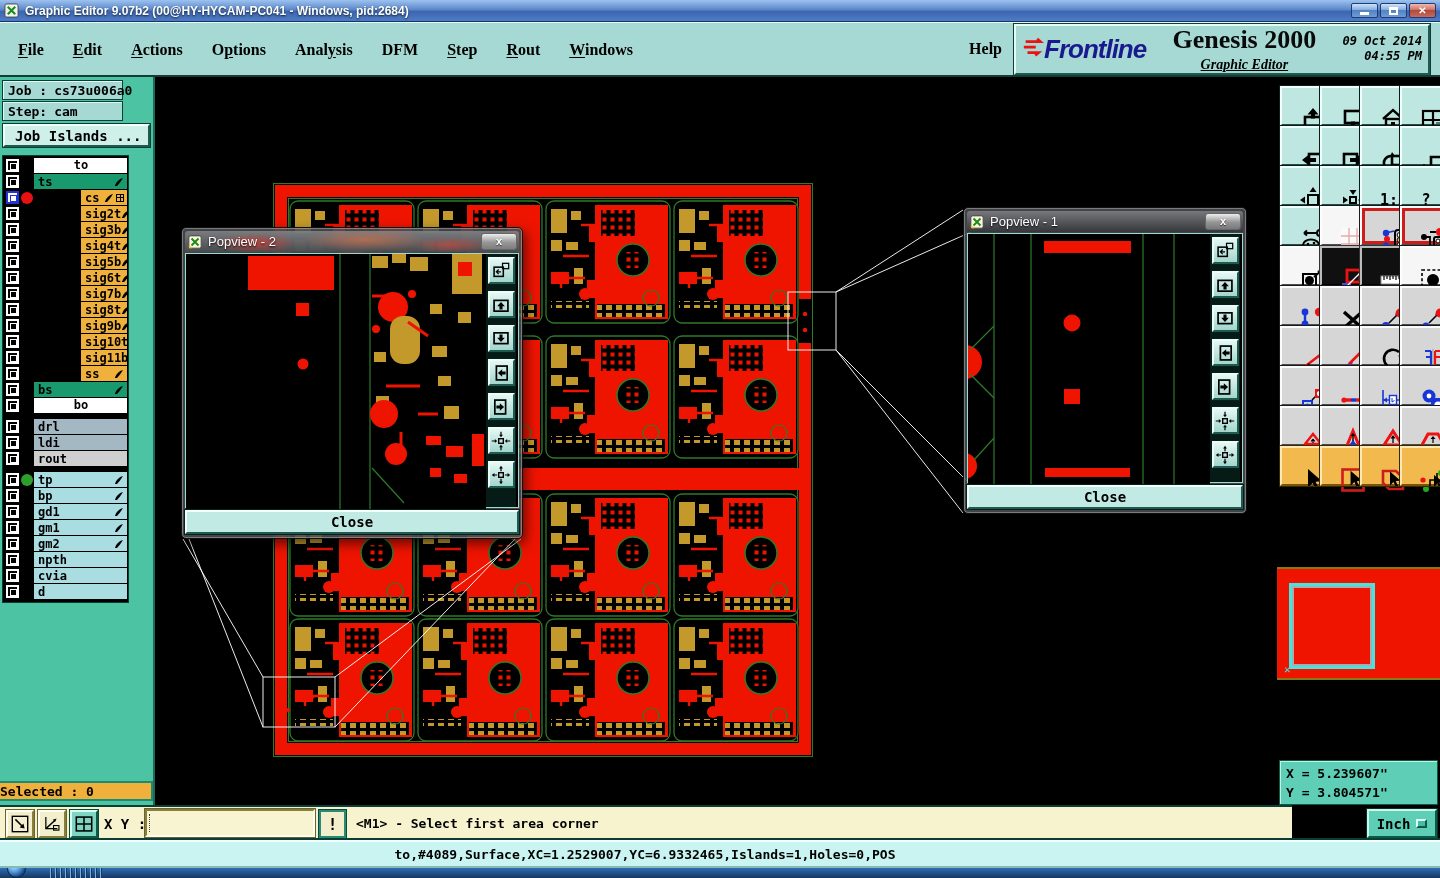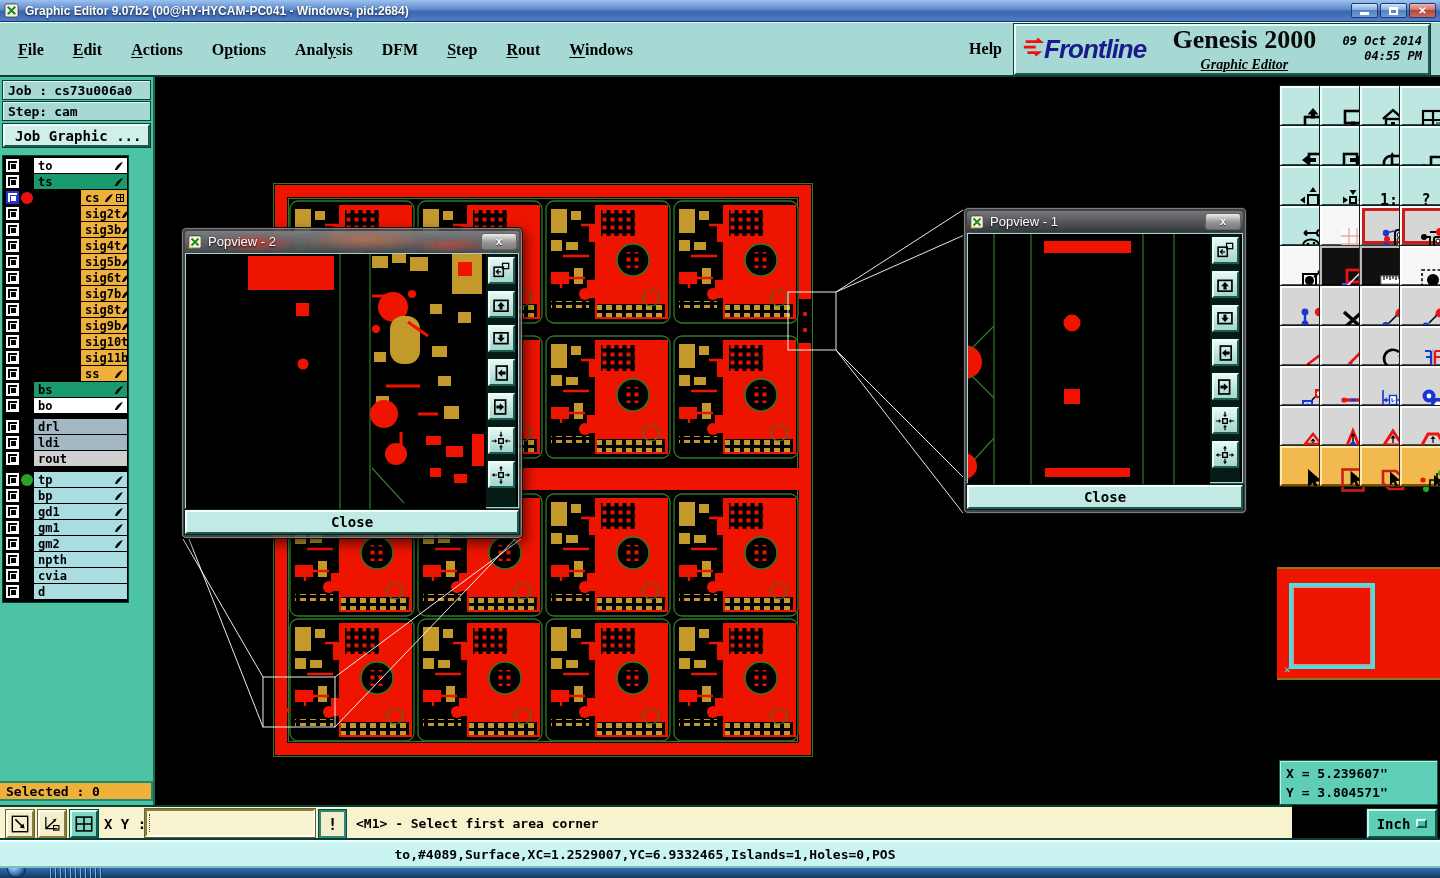--- a/index.html
+++ b/index.html
@@ -34,50 +34,50 @@
   .fl-wrap{display:flex;align-items:center;}
   .fl-logo{font:italic 800 26px "Liberation Sans",sans-serif;color:#1a1a8e;letter-spacing:-1px;}
   .brandcenter{flex:1;text-align:center;line-height:1;}
   .product{font:bold 26px "Liberation Serif",serif;color:#0a0a0a;}
   .subtitle{font:italic bold 14px "Liberation Serif",serif;color:#000000;margin-top:2px;text-decoration:underline;}
   .datetime{text-align:right;font:italic bold 12px "DejaVu Sans Mono",monospace;color:#000;line-height:15px;white-space:nowrap;}
 
   
   .leftpanel{position:absolute;left:0;top:77px;width:155px;height:728px;background:var(--panel-green);
     border-right:2px solid #1c6b58;}
-  .jobbox,.stepbox{position:absolute;left:2px;width:149px;height:20px;background:var(--teal-bg);
+  .jobbox,.stepbox{position:absolute;left:2px;width:121px;height:20px;background:var(--teal-bg);
     border:1px solid #0a3d34;box-shadow:inset 1px 1px 0 #dff8f2;
     font:bold 13px "DejaVu Sans Mono",monospace;display:flex;align-items:center;padding-left:5px;gap:7px;white-space:nowrap;}
   .jobbox{top:3px;} .stepbox{top:24px;}
   .matrixbtn{position:absolute;left:3px;top:47px;width:147px;height:23px;background:#cff0e9;
     border:2px solid;border-color:#f2fffb #1e5a50 #1e5a50 #f2fffb;outline:1px solid #0a3d34;
     font:bold 14px "DejaVu Sans Mono",monospace;text-align:left;padding-left:10px;cursor:pointer;}
   .layerlist{position:absolute;left:2px;top:78px;width:127px;height:448px;background:#000;
     border:1px solid #0a3d34;padding:2px 1px 1px 0;}
   .lgroup{margin-bottom:6px;}
   .lrow{display:flex;align-items:center;height:15px;margin-bottom:1px;}
   .lchk{flex:0 0 auto;width:13px;height:13px;border:2px solid #fff;background:#000;margin:0 1px 0 3px;
     position:relative;cursor:pointer;}
   .lchk::after{content:"";position:absolute;left:2px;top:2px;width:5px;height:5px;border:1px solid #fff;}
   .lchk.chk-sel{border-color:#2433d6;background:#fff;}
   .lchk.chk-sel::after{border-color:#2433d6;}
   .ldot{flex:0 0 auto;width:12px;height:12px;border-radius:50%;margin:0 1px;}
   .dot-red{background:#e81010;} .dot-green{background:#2c9e2c;}
   .lname{flex:1;height:15px;display:flex;align-items:center;padding:0 3px 0 4px;
     font:bold 12px "DejaVu Sans Mono",monospace;color:#000;cursor:pointer;overflow:hidden;}
-  .lc-white{background:var(--layer-white);} .lc-teal{background:var(--layer-teal);}
+  .lc-white{background:var(--layer-white);flex-direction:column;} .lc-teal{background:var(--layer-teal);}
   .lc-orange{background:var(--layer-orange);margin-left:47px;} .lc-bluegray{background:var(--layer-bluegray);}
   .lc-gray{background:var(--layer-gray);} .lc-cyan{background:var(--layer-cyan);}
   .lfeather{margin-left:auto;width:10px;height:10px;flex:0 0 auto;}
   .lfeather svg{display:block;width:10px;height:10px;}
   .lextra{flex:0 0 auto;width:8px;height:8px;margin-left:2px;border:1px solid #000;
     background:linear-gradient(#000,#000) 50% 0/1px 100% no-repeat,linear-gradient(#000,#000) 0 50%/100% 1px no-repeat;}
   .selectedbar{position:absolute;left:0;top:704px;width:153px;height:20px;background:var(--layer-orange);
     border:2px solid #1e8a72;border-left:0;font:bold 13px "DejaVu Sans Mono",monospace;
-    display:flex;align-items:center;padding-left:6px;}
+    display:flex;align-items:center;}
 
   
   .canvas{position:absolute;left:155px;top:77px;width:1122px;height:728px;background:#000;}
   .pcbsvg{position:absolute;left:0;top:0;width:1122px;height:728px;}
 
   
   .pv{position:absolute;background:rgba(74,76,80,.88);border:1px solid #101010;border-radius:5px;
     padding:3px;box-shadow:inset 0 0 0 1px rgba(255,255,255,.30), 3px 5px 12px rgba(0,0,0,.55);}
   .pv-title{height:21px;display:flex;align-items:center;gap:6px;padding:0 2px 0 3px;color:#fff;
     font:13px "Liberation Sans",sans-serif;text-shadow:0 1px 2px #000;border-radius:3px 3px 0 0;}
@@ -474,21 +474,21 @@
 
   <div class="leftpanel">
     <div class="jobbox">
       <span>Job :</span>
         <span>cs73u006a0</span>
     </div>
     <div class="stepbox">
       <span>Step:</span>
         <span>cam</span>
     </div>
-    <button class="matrixbtn">Job Graphic ...</button>
+    <button class="matrixbtn">Job Islands ...</button>
 
     <div class="layerlist">
       <div class="lgroup">
           <div class="lrow">
           <span class="lchk"></span>
           <span class="ldot"></span>
           <span class="lname lc-white">
             <span>to</span>
             <span class="lfeather">
                 <svg viewBox="0 0 10 10">

